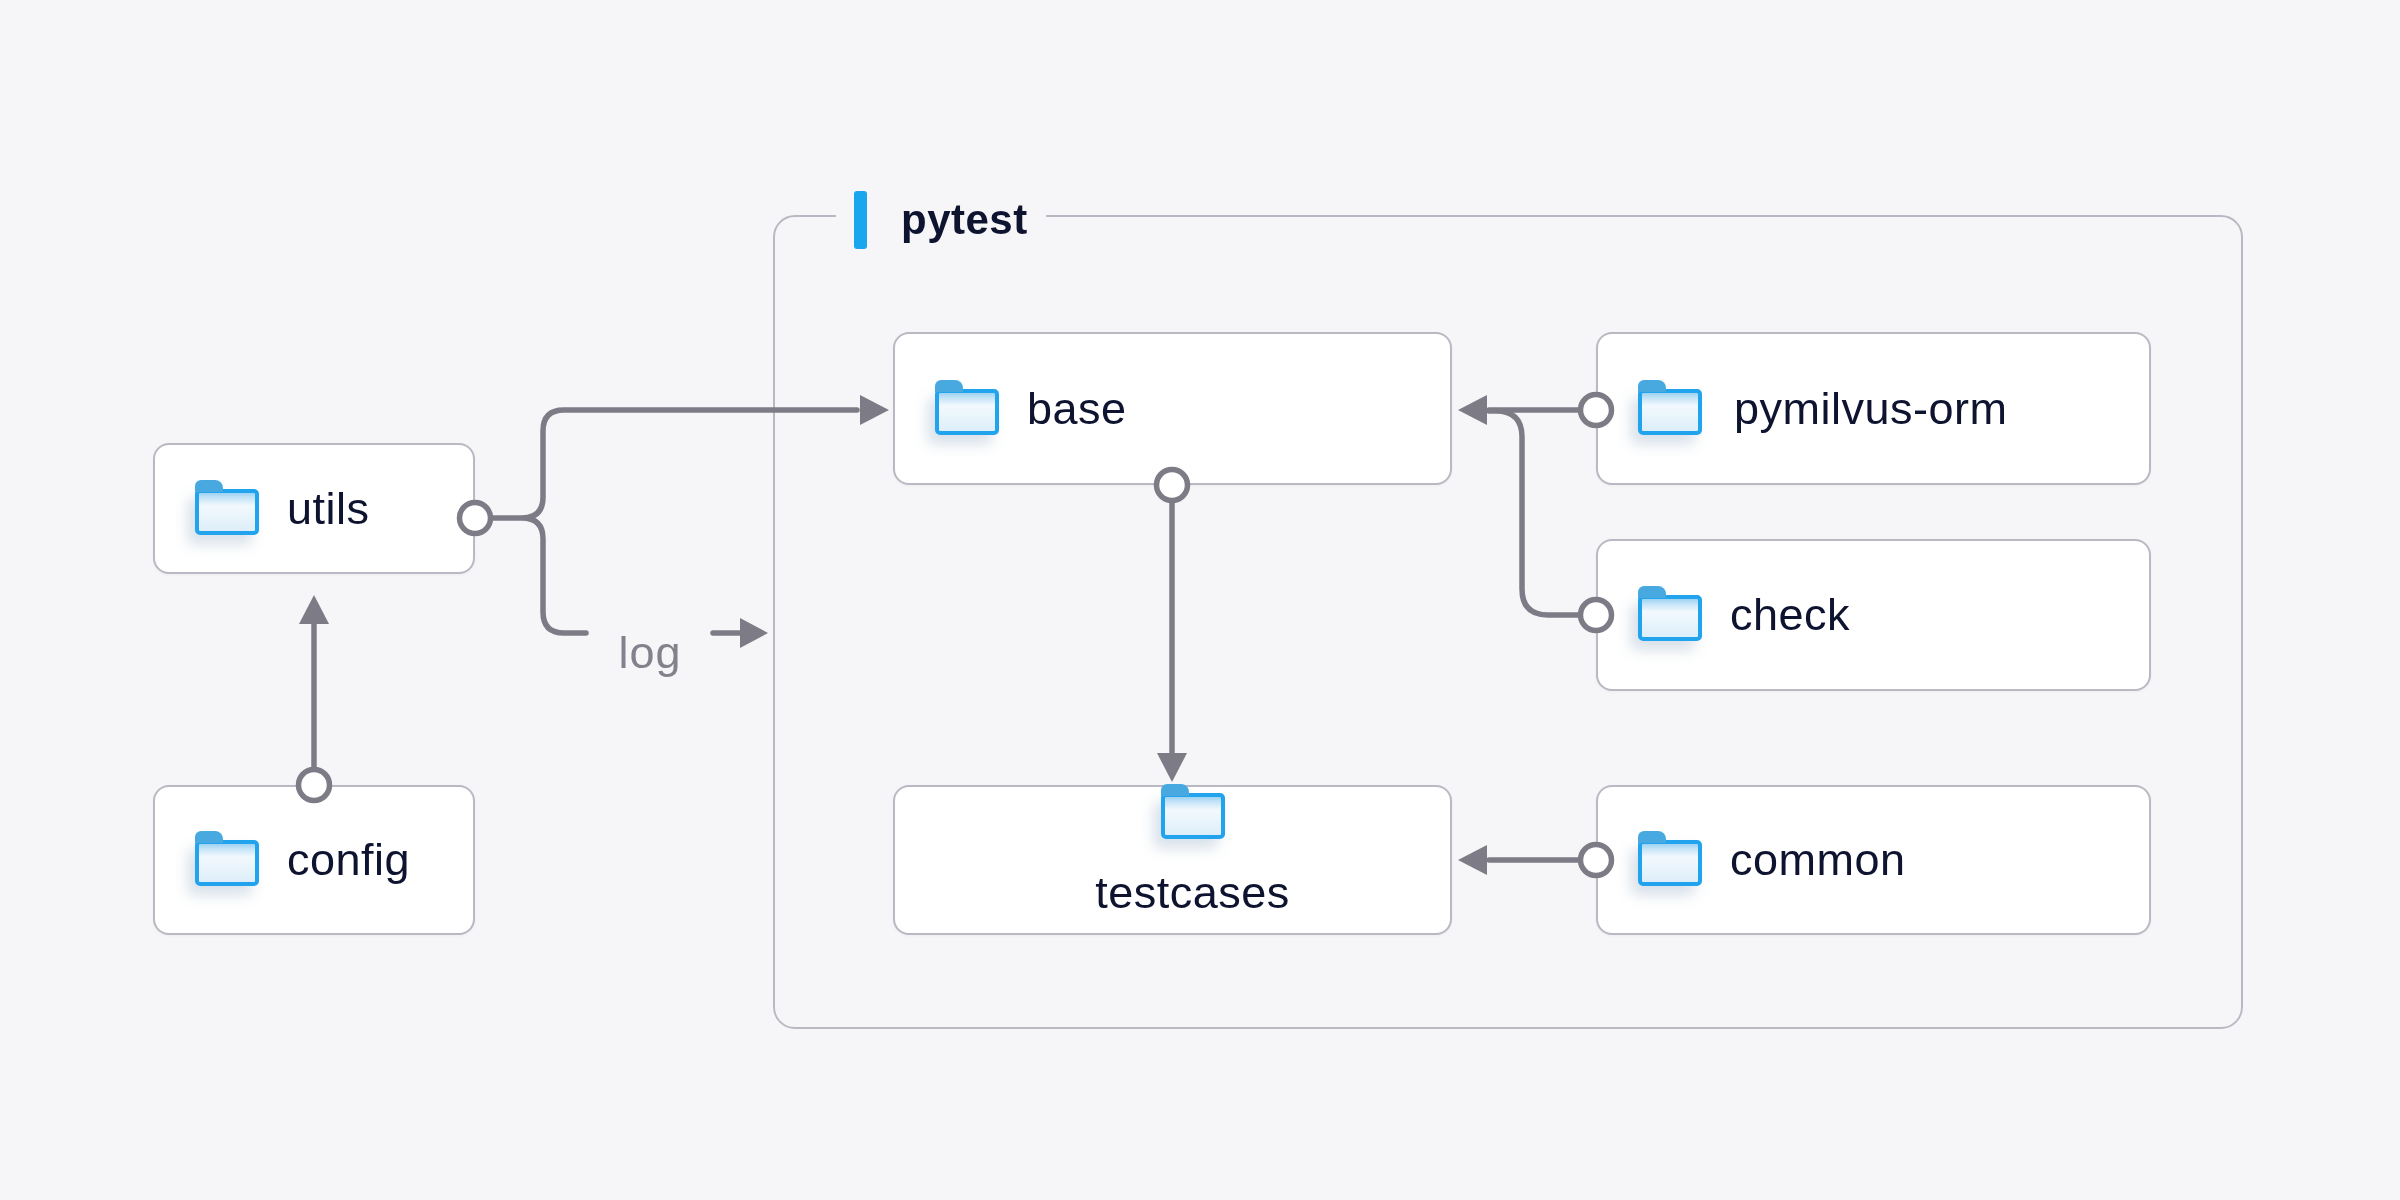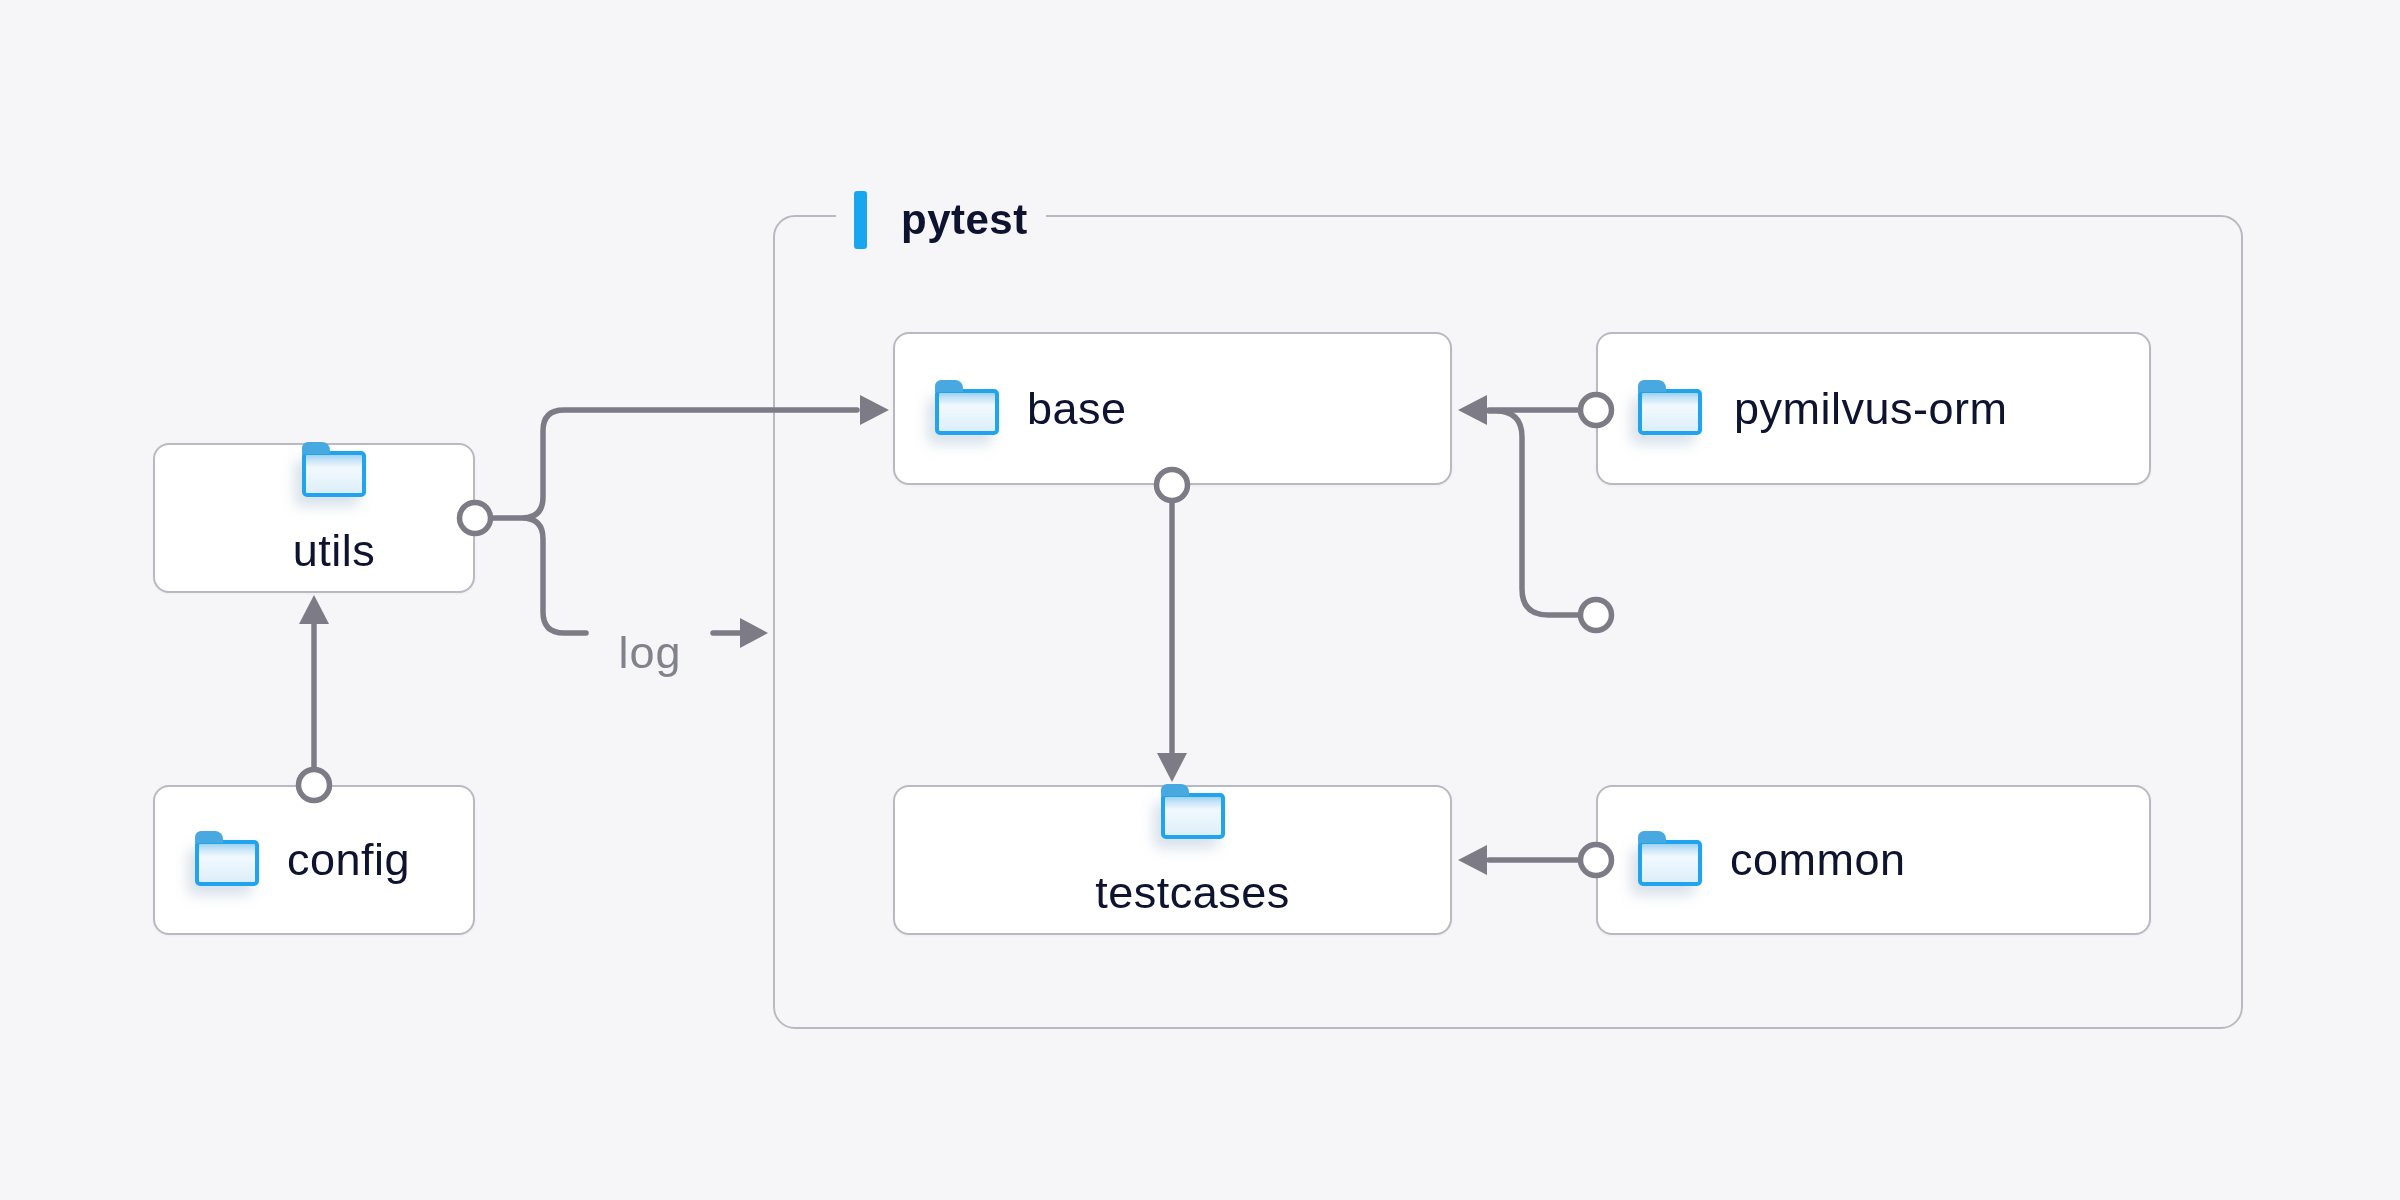--- a/index.html
+++ b/index.html
@@ -58,21 +58,21 @@
     display:flex;align-items:center;
     padding-left:40px;gap:28px;
     box-shadow:0 1px 3px rgba(20,30,60,.04);
   }
   .node .label{
     font-size:45px;font-weight:400;
     color:var(--text-navy);
     letter-spacing:.5px;
     white-space:nowrap;
   }
-  .node-utils    {left:153px; top:443px; width:322px; height:150px;flex-direction:column;}
+  .node-utils    {left:153px; top:443px; width:322px; height:131px;}
   .node-config   {left:153px; top:785px; width:322px; height:150px;}
   .node-base     {left:893px; top:332px; width:559px; height:153px;}
   .node-testcases{left:893px; top:785px; width:559px; height:150px;flex-direction:column;}
   .node-pymilvus {left:1596px;top:332px; width:555px; height:153px;gap:32px;}
   .node-check    {left:1596px;top:539px; width:555px; height:152px;}
   .node-common   {left:1596px;top:785px; width:555px; height:150px;}
   
   .folder{
     position:relative;
     width:64px;height:46px;
@@ -145,20 +145,24 @@
   <div class="node node-testcases">
     <span class="folder"></span>
     <span class="label">testcases</span>
   </div>
 
   <div class="node node-pymilvus">
     <span class="folder"></span>
     <span class="label">pymilvus-orm</span>
   </div>
 
+  <div class="node node-check">
+    <span class="folder"></span>
+    <span class="label">check</span>
+  </div>
 
   <div class="node node-common">
     <span class="folder"></span>
     <span class="label">common</span>
   </div>
 
   <svg class="wires" viewBox="0 0 2400 1200">
 
     <path d="M 314 768 V 624"></path>
     <polygon points="314,595 299,624 329,624"></polygon>

